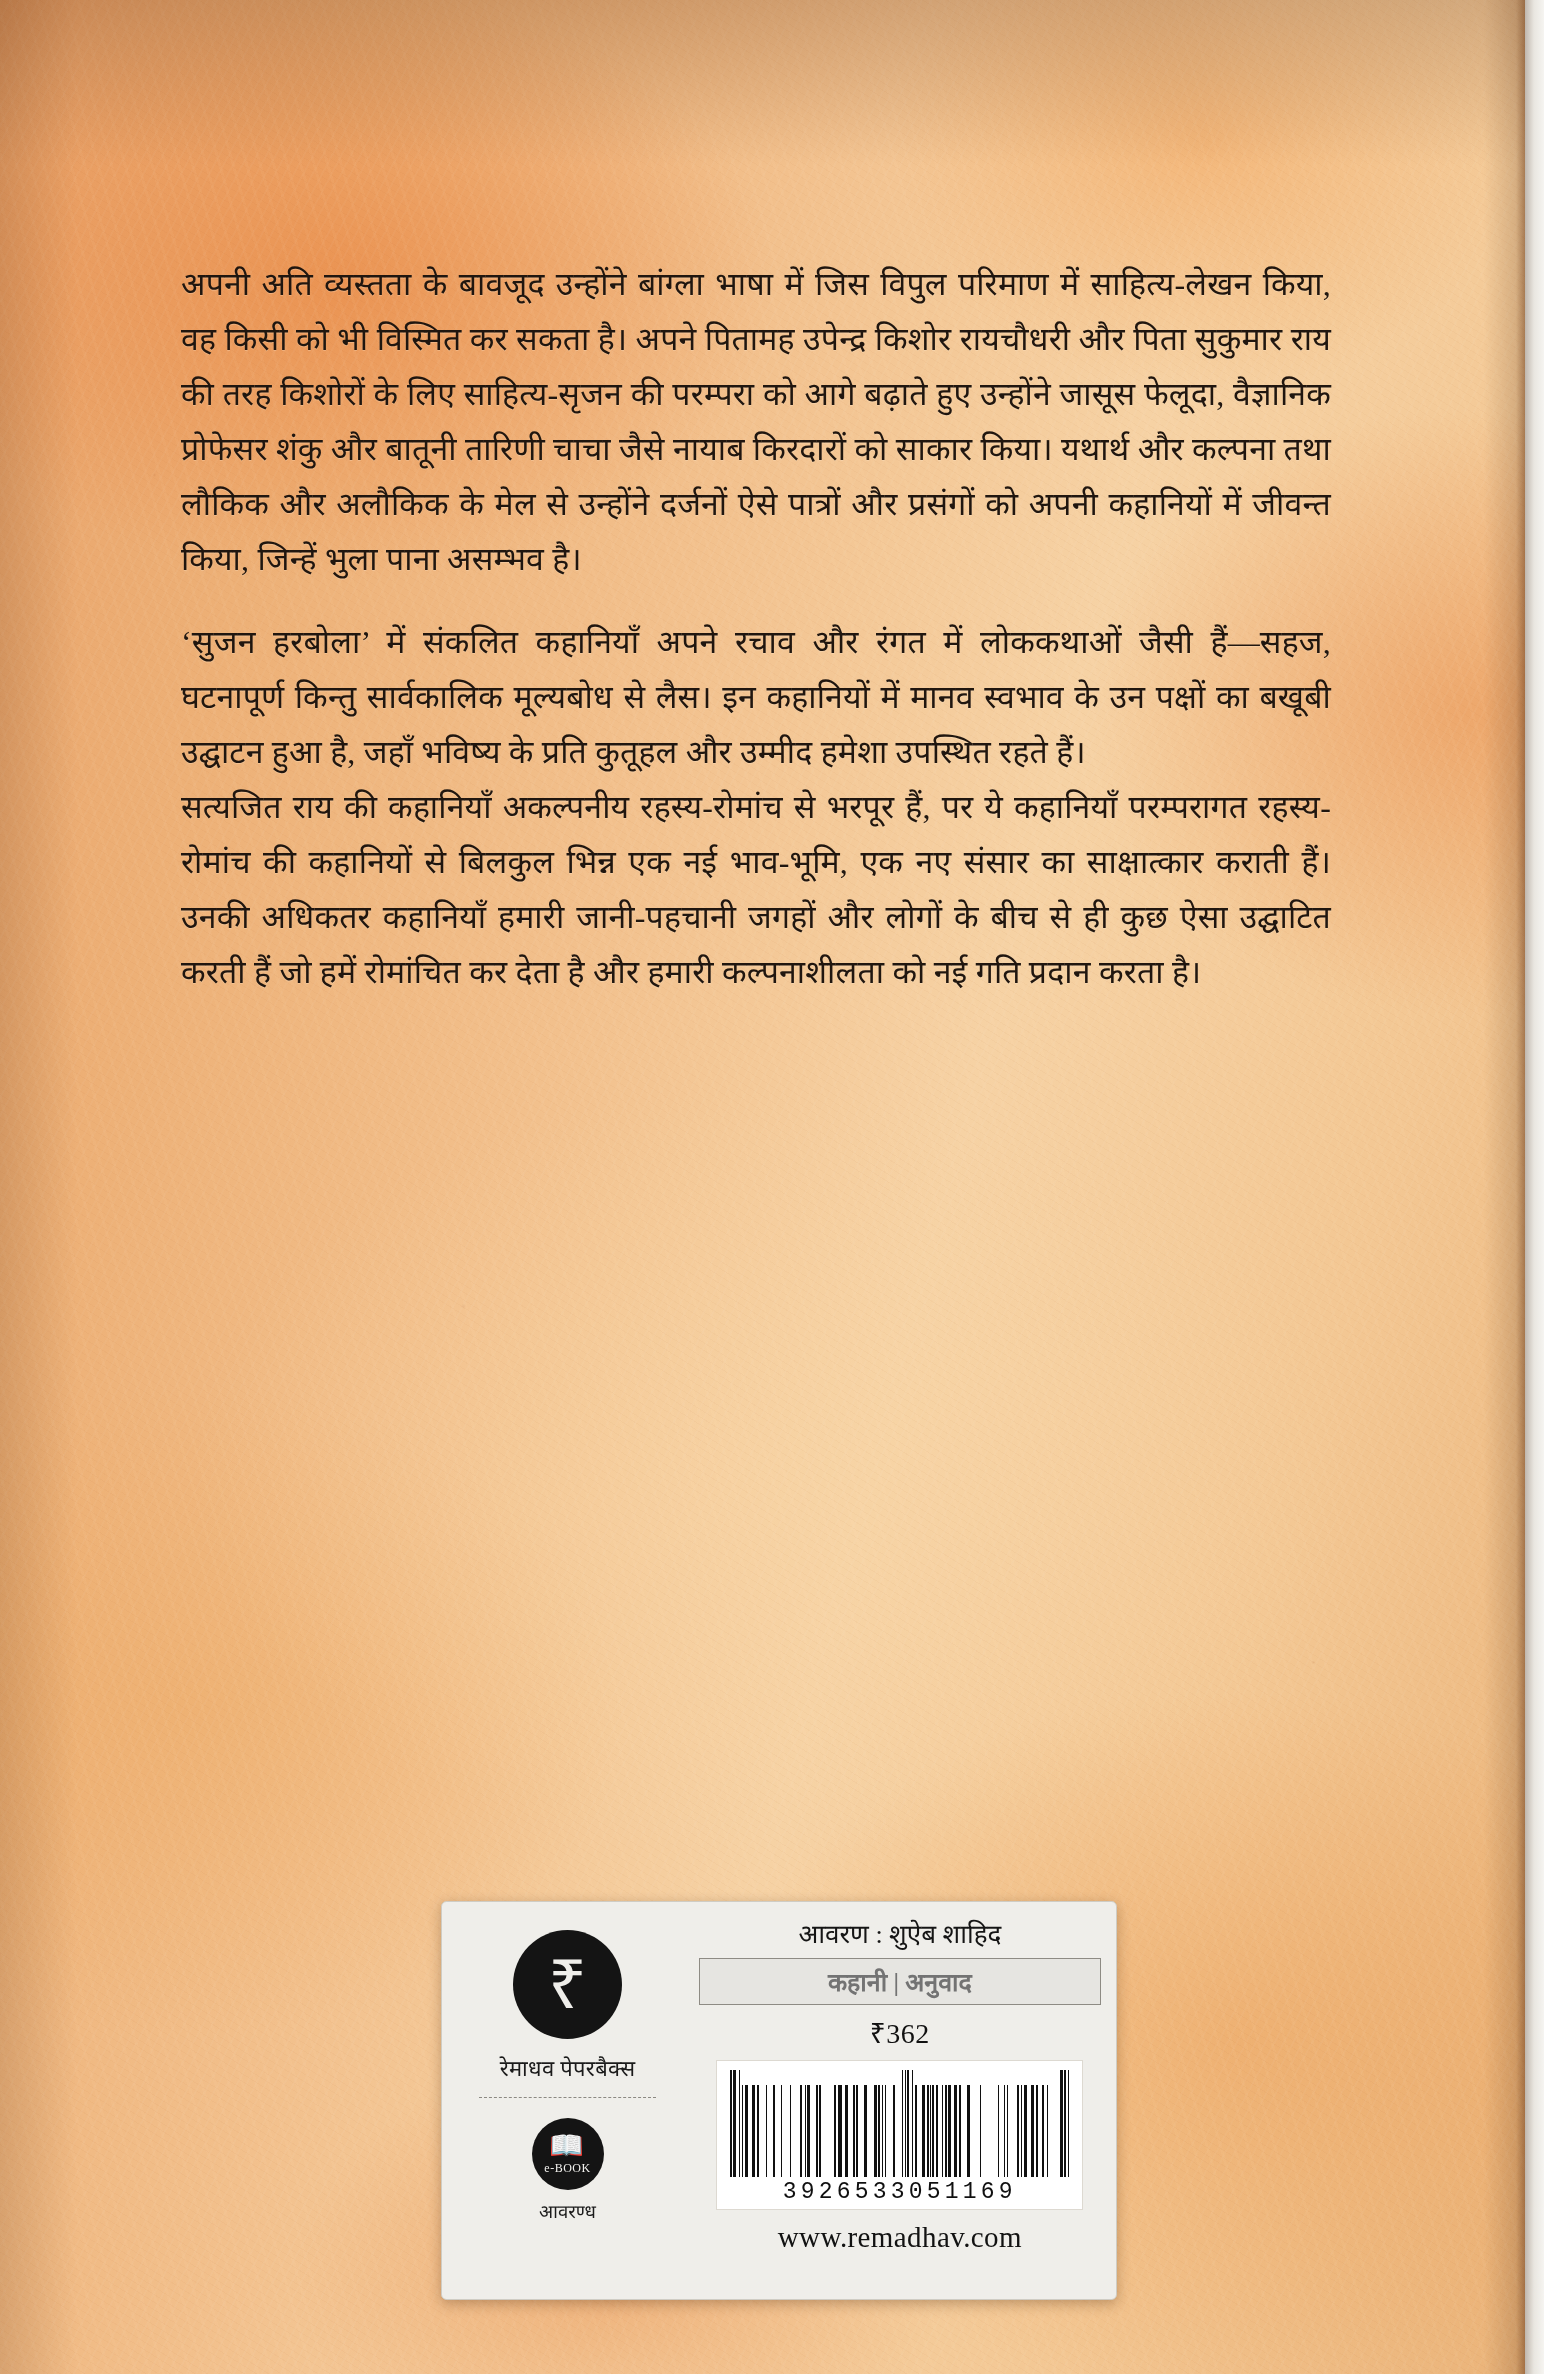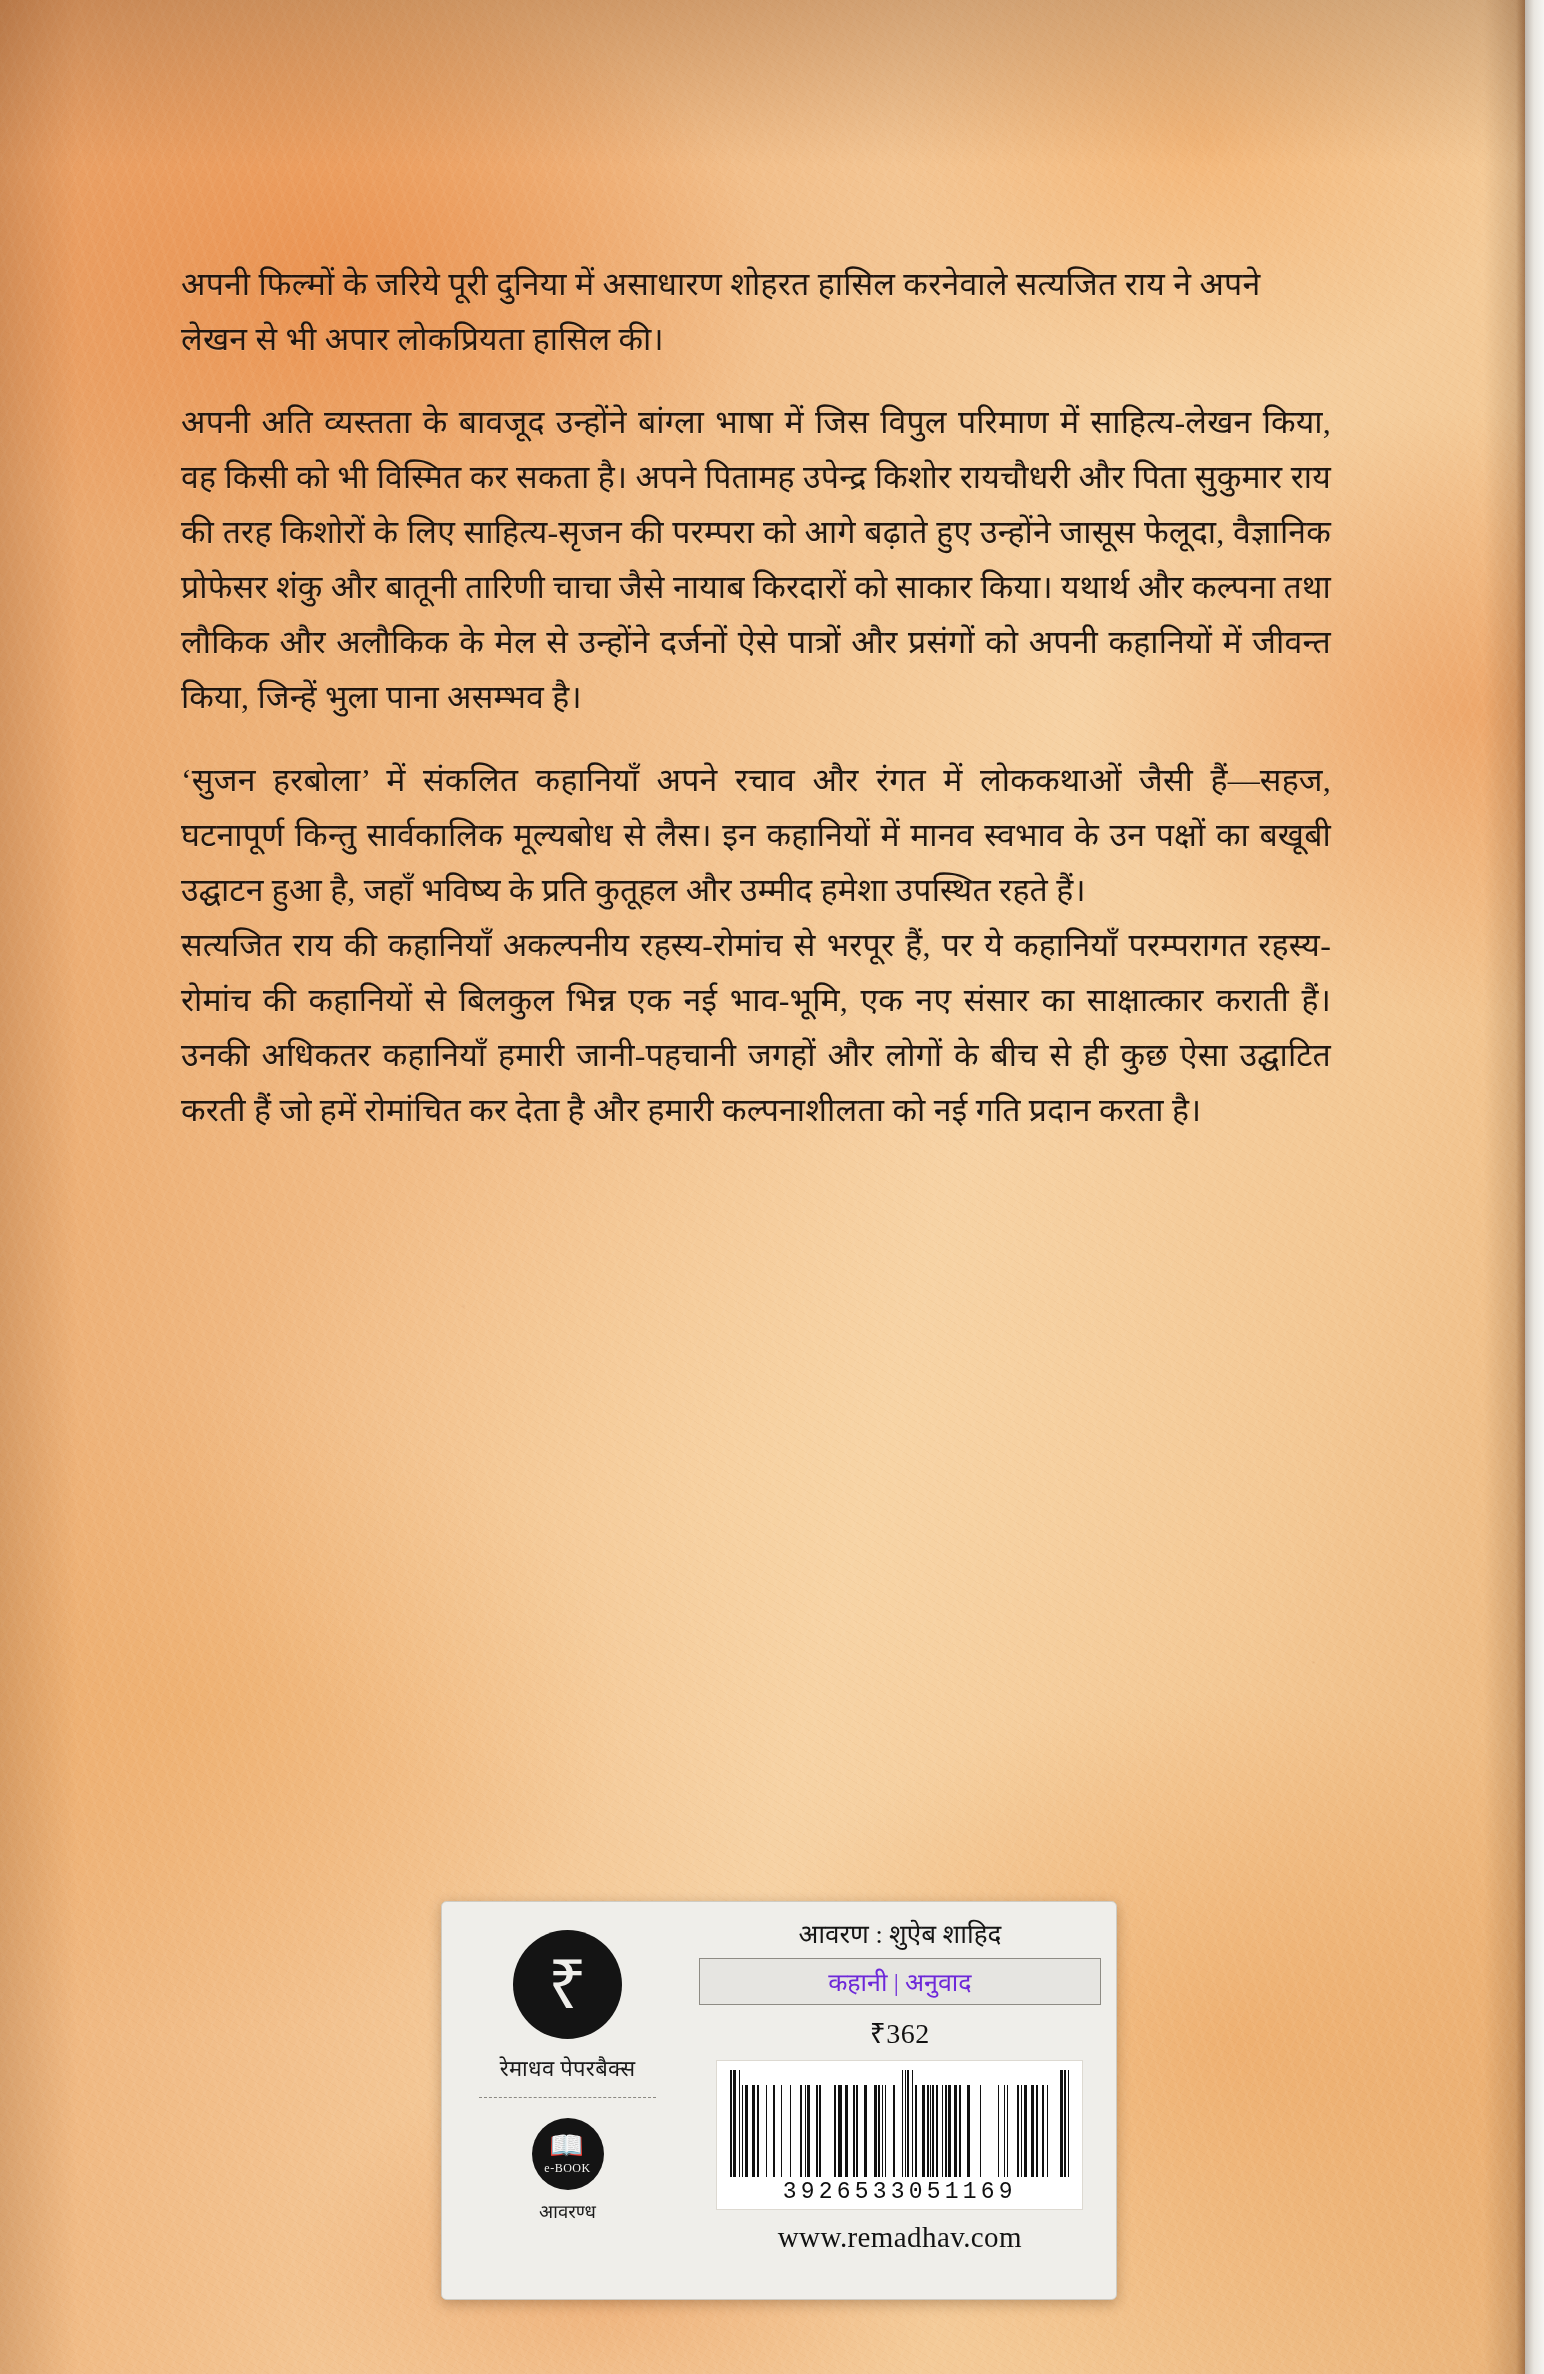--- a/index.html
+++ b/index.html
@@ -181,23 +181,24 @@
     font-size: 26px;
     color: #151515;
     margin-bottom: 7.4px;
   }
   .genre-box {
     width: 100%;
     border: 0.9px solid #8e8b84;
     background: #e6e5e1;
     text-align: center;
     font-size: 25px;
-    color: #6d28d9;
+    color: #737373;
     padding: 4.6px 0 6.5px 0;
     box-sizing: border-box;
+    font-weight: bold;
   }
   .price {
     font-size: 28px;
     color: #111;
     margin: 7.4px 0 9.2px 0;
     letter-spacing: 0.5px;
   }
   .barcode-wrap {
     background: #ffffff;
     padding: 9.2px 13px 3.7px 13px;
@@ -237,21 +238,20 @@
 
   <div class="tex tex-base"></div>
   <div class="tex tex-a"></div>
   <div class="tex tex-b"></div>
   <div class="tex tex-c"></div>
   <div class="tex vignette"></div>
   <div class="edge-dark"></div>
   <div class="edge-strip"></div>
 
   <div class="blurb">
-    <p class="para p-first">अपनी फिल्मों के जरिये पूरी दुनिया में असाधारण शोहरत हासिल करनेवाले सत्यजित राय ने अपने लेखन से भी अपार लोकप्रियता हासिल की।</p>
     <p class="para">अपनी अति व्यस्तता के बावजूद उन्होंने बांग्ला भाषा में जिस विपुल परिमाण में साहित्य-लेखन किया, वह किसी को भी विस्मित कर सकता है। अपने पितामह उपेन्द्र किशोर रायचौधरी और पिता सुकुमार राय की तरह किशोरों के लिए साहित्य-सृजन की परम्परा को आगे बढ़ाते हुए उन्होंने जासूस फेलूदा, वैज्ञानिक प्रोफेसर शंकु और बातूनी तारिणी चाचा जैसे नायाब किरदारों को साकार किया। यथार्थ और कल्पना तथा लौकिक और अलौकिक के मेल से उन्होंने दर्जनों ऐसे पात्रों और प्रसंगों को अपनी कहानियों में जीवन्त किया, जिन्हें भुला पाना असम्भव है।</p>
     <p class="para p-last">‘सुजन हरबोला’ में संकलित कहानियाँ अपने रचाव और रंगत में लोककथाओं जैसी हैं—सहज, घटनापूर्ण किन्तु सार्वकालिक मूल्यबोध से लैस। इन कहानियों में मानव स्वभाव के उन पक्षों का बखूबी उद्घाटन हुआ है, जहाँ भविष्य के प्रति कुतूहल और उम्मीद हमेशा उपस्थित रहते हैं।</p>
     <p class="para">सत्यजित राय की कहानियाँ अकल्पनीय रहस्य-रोमांच से भरपूर हैं, पर ये कहानियाँ परम्परागत रहस्य-रोमांच की कहानियों से बिलकुल भिन्न एक नई भाव-भूमि, एक नए संसार का साक्षात्कार कराती हैं। उनकी अधिकतर कहानियाँ हमारी जानी-पहचानी जगहों और लोगों के बीच से ही कुछ ऐसा उद्घाटित करती हैं जो हमें रोमांचित कर देता है और हमारी कल्पनाशीलता को नई गति प्रदान करता है।</p>
   </div>
 
   <div class="sticker">
 
     <div class="sticker-left">
       <div class="pub-logo">₹</div>
       <div class="pub-name">रेमाधव पेपरबैक्स</div>

